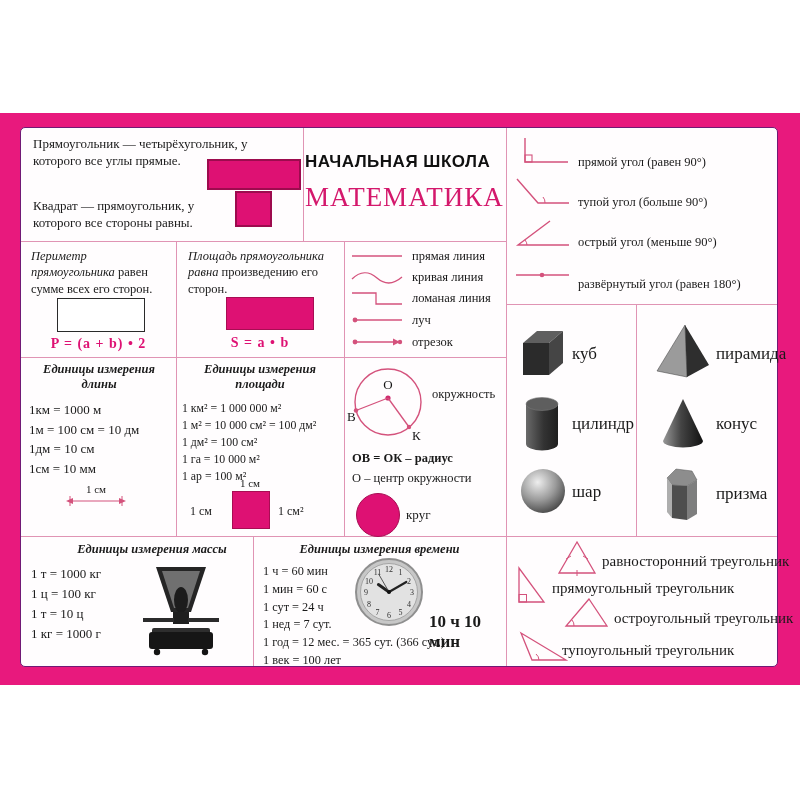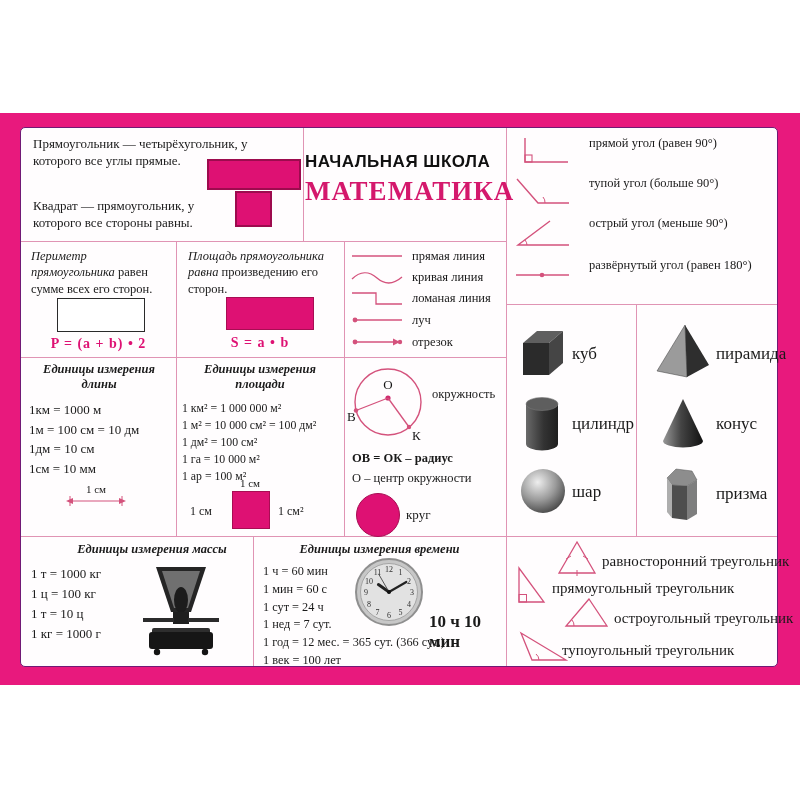--- a/index.html
+++ b/index.html
@@ -20,24 +20,24 @@
   
   .cA{left:0;top:0;width:282px;height:113px}
   .cA .p1{position:absolute;left:12px;top:8px;width:224px;font-size:13px;line-height:1.3}
   .cA .shape-rect{position:absolute;left:186px;top:31px;width:90px;height:27px;background:#de1173;border:2px solid #9d0b4e}
   .cA .p2{position:absolute;left:12px;top:70px;width:205px;font-size:13px;line-height:1.3}
   .cA .shape-square{position:absolute;left:214px;top:63px;width:33px;height:32px;background:#de1173;border:2px solid #9d0b4e}
   
   .cB{left:284px;top:0;width:203px;height:113px;}
   .school{margin-top:24px;font-family:"Liberation Sans","DejaVu Sans",sans-serif;font-weight:bold;
           font-size:17px;letter-spacing:.5px;color:#101010}
-  .subject{margin-top:4px;font-size:27px;font-weight:bold;color:#d4186c;letter-spacing:1px}
+  .subject{margin-top:10px;font-size:27px;font-weight:normal;color:#d4186c;letter-spacing:1px}
   
   .cC{left:485px;top:0;width:273px;height:176px}
-  .angle-row{position:absolute;left:8px;display:flex;align-items:flex-start;gap:17px}
+  .angle-row{position:absolute;left:8px;display:flex;align-items:flex-end;gap:6px}
   
   .cD{left:0;top:113px;width:155px;height:116px}
   .cD .txt{position:absolute;left:10px;top:7px;width:138px;font-size:12.5px;line-height:1.3}
   .cD .orect{position:absolute;left:36px;top:57px;width:86px;height:32px;border:1.5px solid #2a2a2a;background:#fff}
   
   .cE{left:155px;top:113px;width:168px;height:116px}
   .cE .txt{position:absolute;left:12px;top:7px;width:150px;font-size:12.5px;line-height:1.3}
   .cE .frect{position:absolute;left:50px;top:56px;width:86px;height:31px;background:#de1173;border:1px solid #a80d53}
   
   .cF{left:323px;top:113px;width:162px;height:116px}

